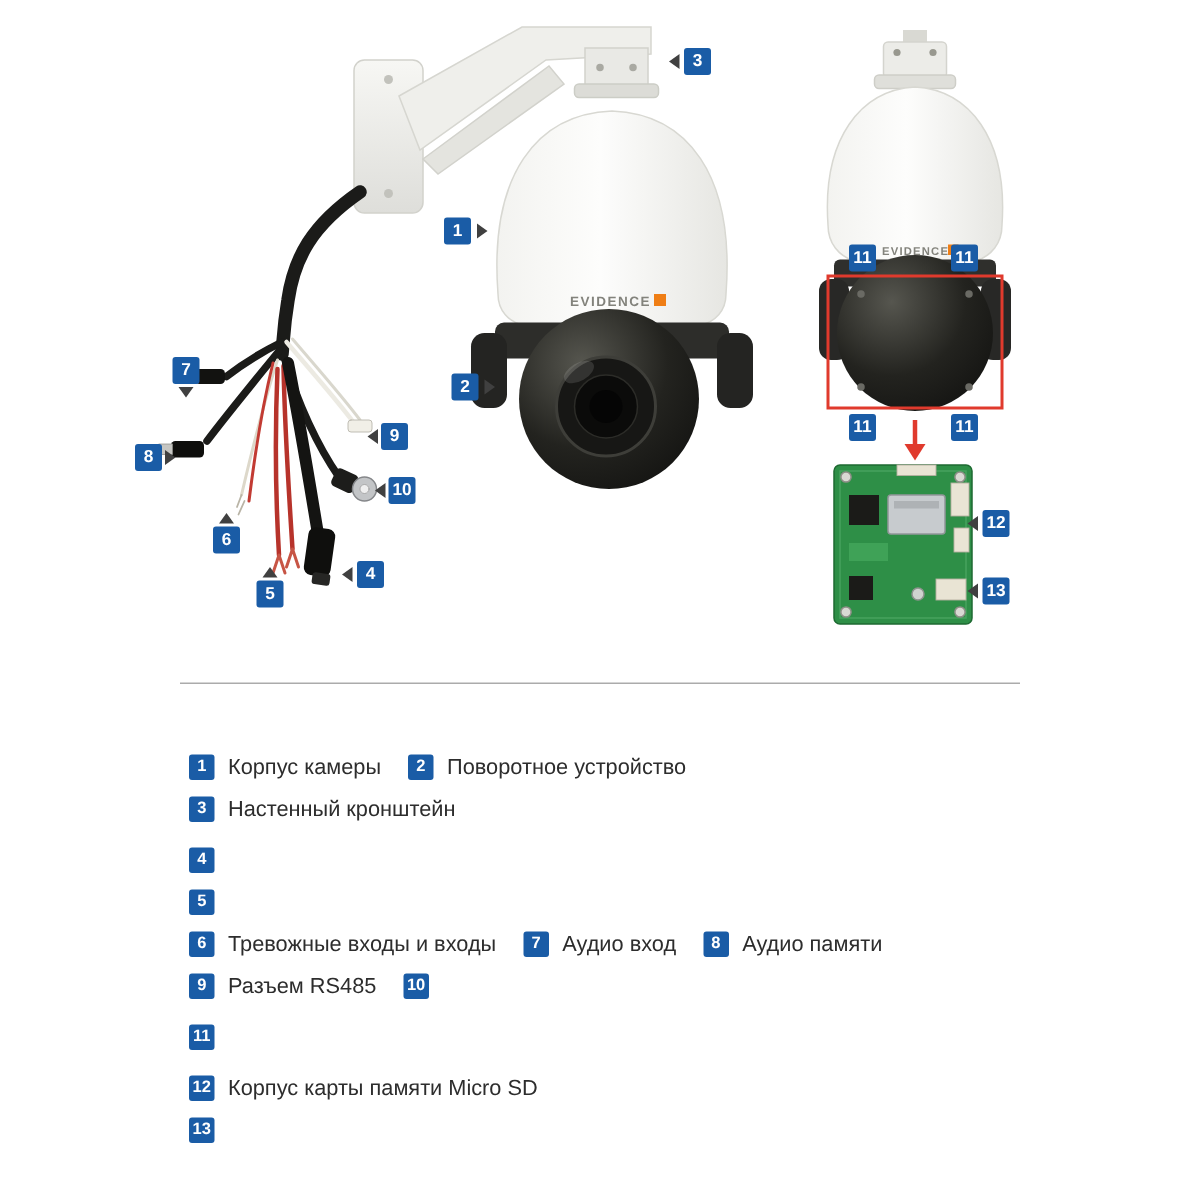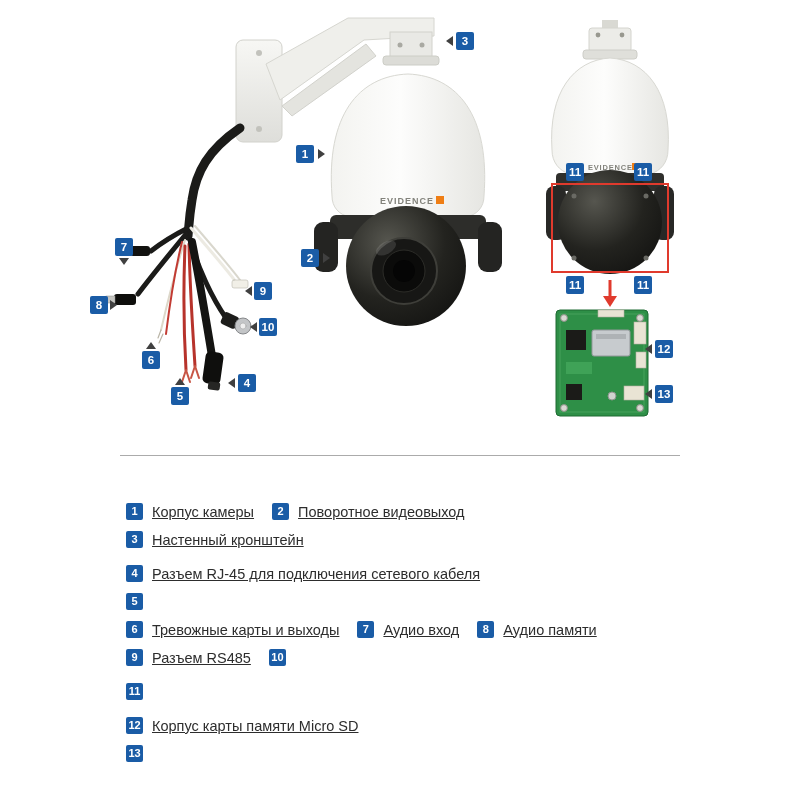--- a/index.html
+++ b/index.html
@@ -26,21 +26,21 @@
   .legend { position:absolute; left:126px; top:503px; width:580px; }
   .lrow { display:flex; align-items:center; margin-bottom:11px; }
   .lrow.gap { margin-top:17px; }
   .litem { display:flex; align-items:center; margin-right:18px; }
   .lbadge {
     width:17px; height:17px; flex:0 0 17px;
     background:var(--badge-blue,#1a5ca6); color:#fff;
     font-size:11px; font-weight:bold; line-height:17px; text-align:center;
     border-radius:2px; margin-right:9px;
   }
-  .llabel { font-size:14.5px; color:#2d2d2d; white-space:nowrap;text-decoration:underline; }
+  .llabel { font-size:14.5px; color:#2d2d2d; white-space:nowrap; }
 </style>
 </head>
 <body>
 
 <div class="page">
 
   <div class="illustration">
     <svg width="800" height="460" viewBox="0 0 800 460">
       <defs>
         <linearGradient id="gBody" x1="0" y1="0" x2="1" y2="0">
@@ -197,44 +197,43 @@
   <div class="divider"></div>
 
   <div class="legend">
     <div class="lrow">
       <span class="litem">
         <span class="lbadge">1</span>
         <span class="llabel">Корпус камеры</span>
       </span>
       <span class="litem">
         <span class="lbadge">2</span>
-        <span class="llabel">Поворотное видеовыход</span>
+        <span class="llabel">Поворотное устройство</span>
       </span>
     </div>
     <div class="lrow">
       <span class="litem">
         <span class="lbadge">3</span>
         <span class="llabel">Настенный кронштейн</span>
       </span>
     </div>
     <div class="lrow gap">
       <span class="litem">
         <span class="lbadge">4</span>
-        <span class="llabel">Разъем RJ-45 для подключения сетевого кабеля</span>
       </span>
     </div>
     <div class="lrow">
       <span class="litem">
         <span class="lbadge">5</span>
       </span>
     </div>
     <div class="lrow">
       <span class="litem">
         <span class="lbadge">6</span>
-        <span class="llabel">Тревожные карты и выходы</span>
+        <span class="llabel">Тревожные входы и входы</span>
       </span>
       <span class="litem">
         <span class="lbadge">7</span>
         <span class="llabel">Аудио вход</span>
       </span>
       <span class="litem">
         <span class="lbadge">8</span>
         <span class="llabel">Аудио памяти</span>
       </span>
     </div>

